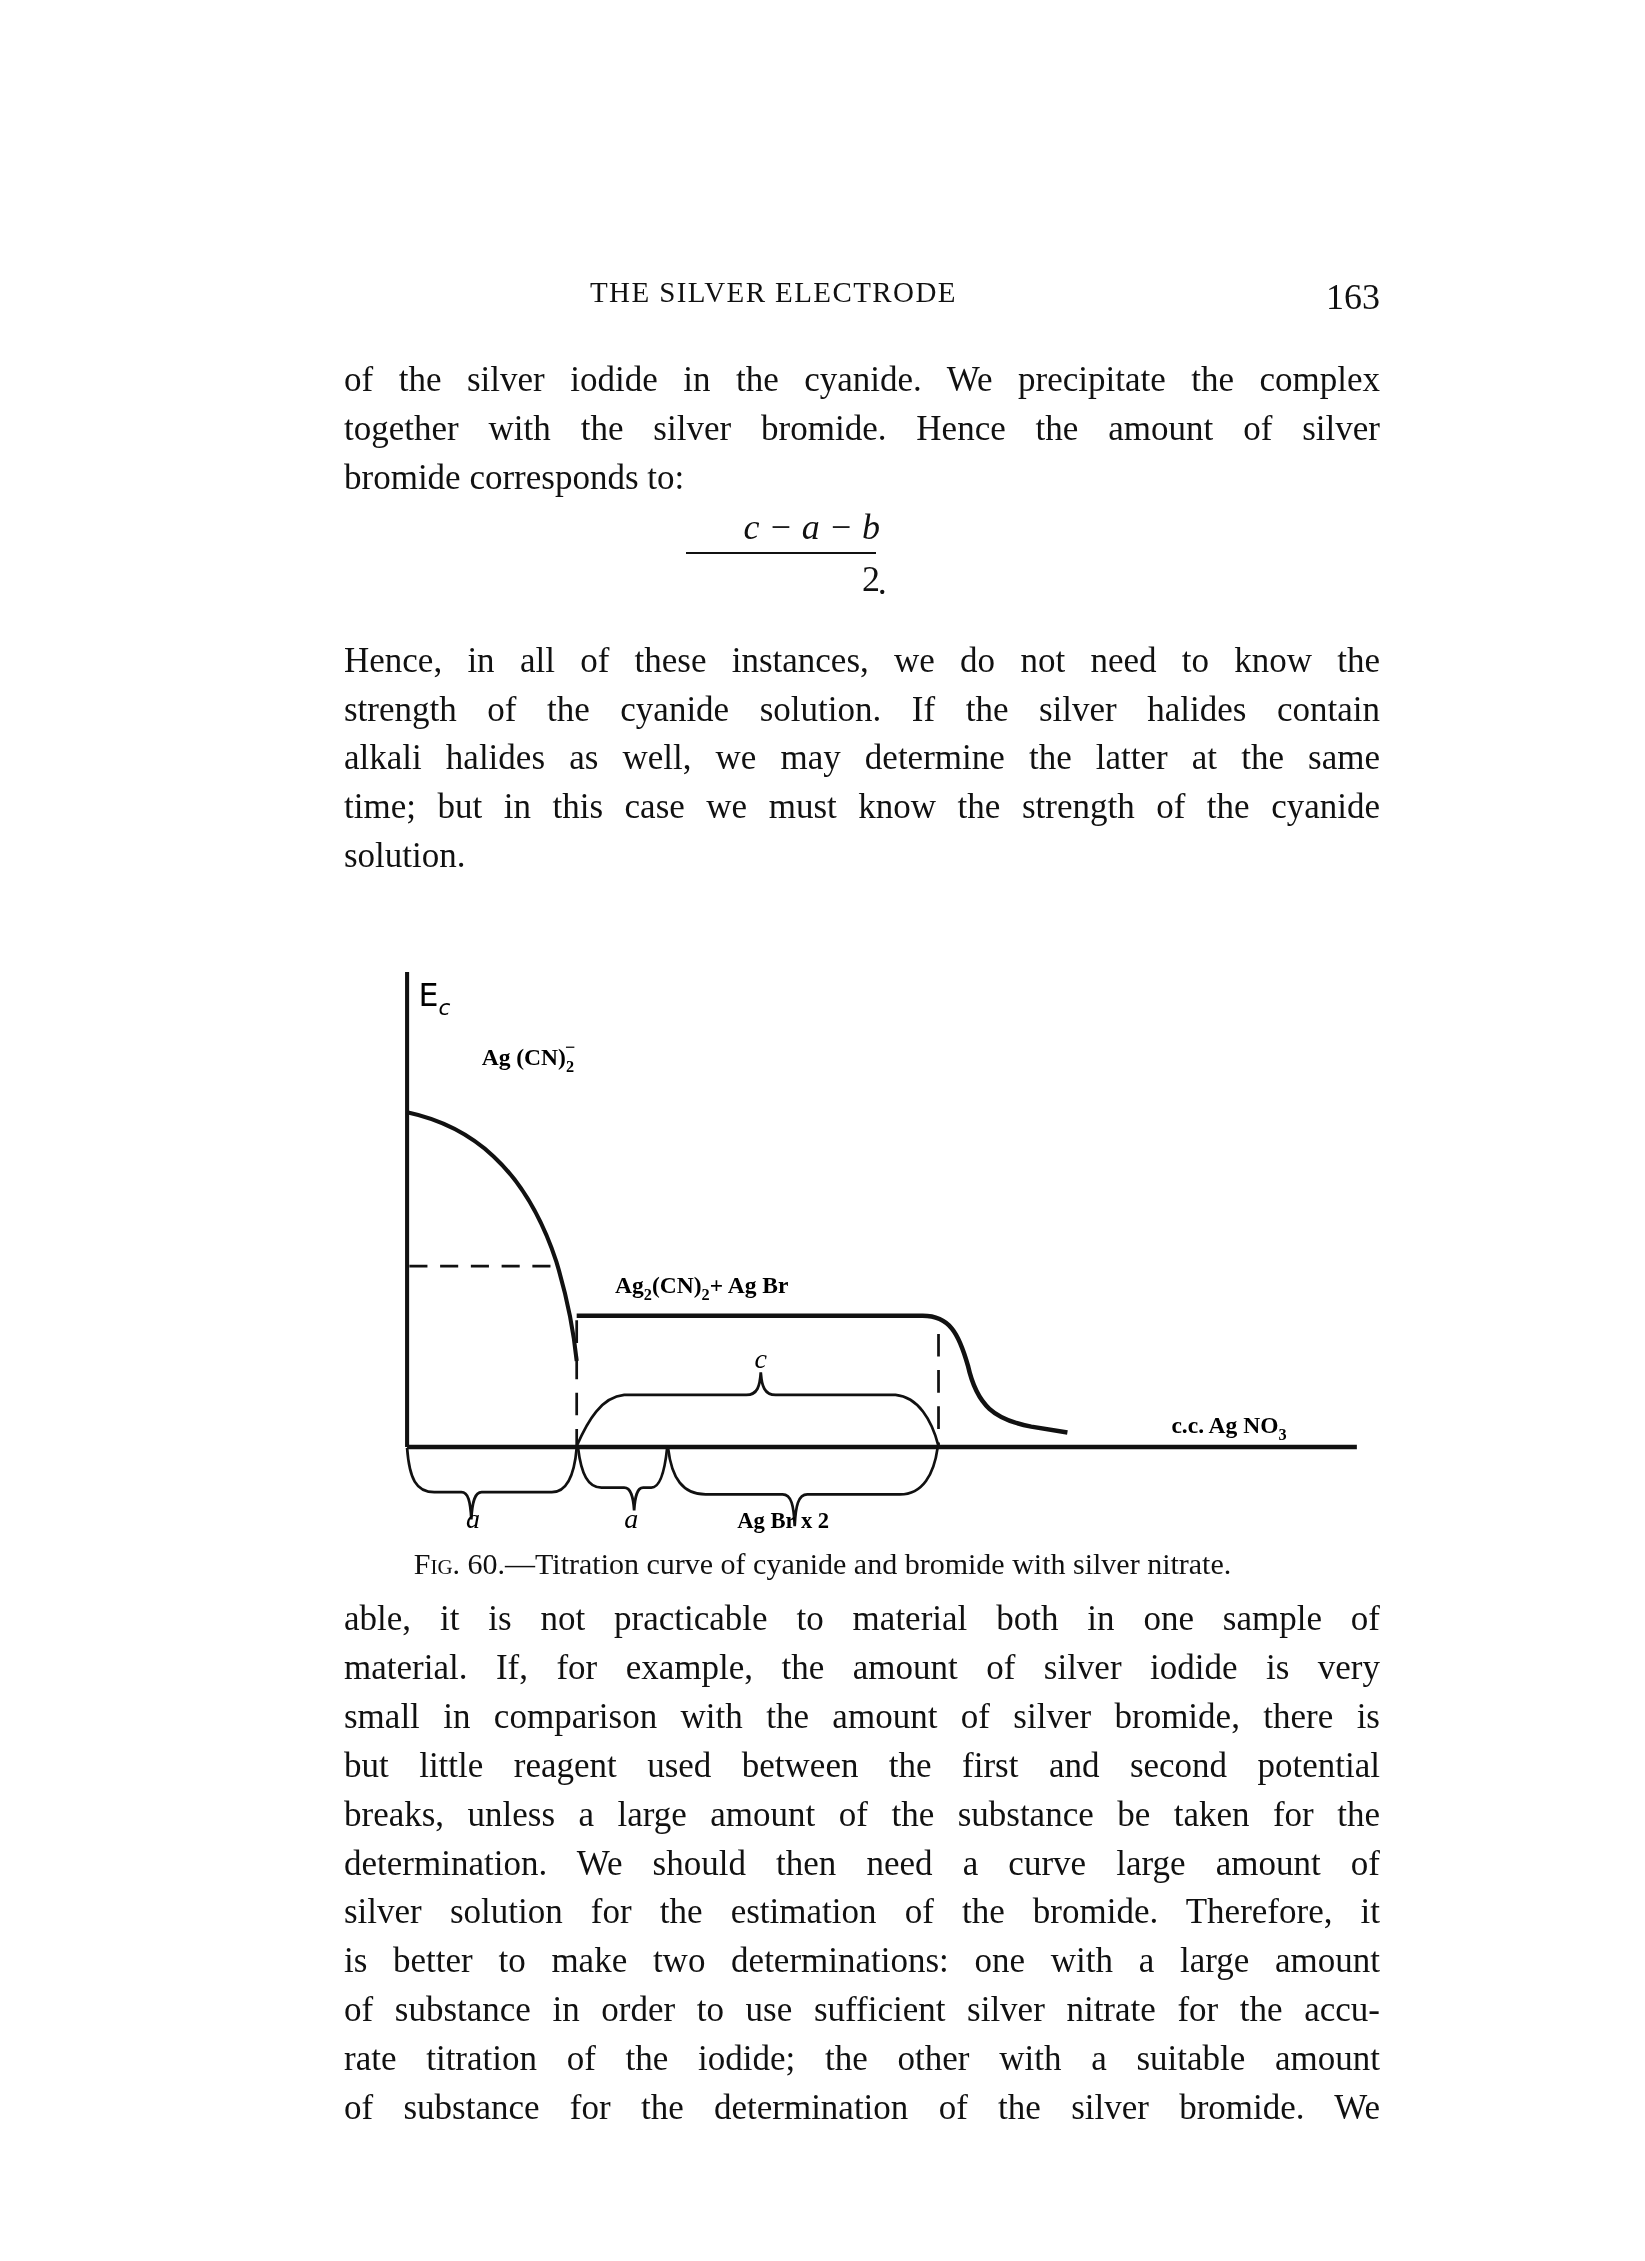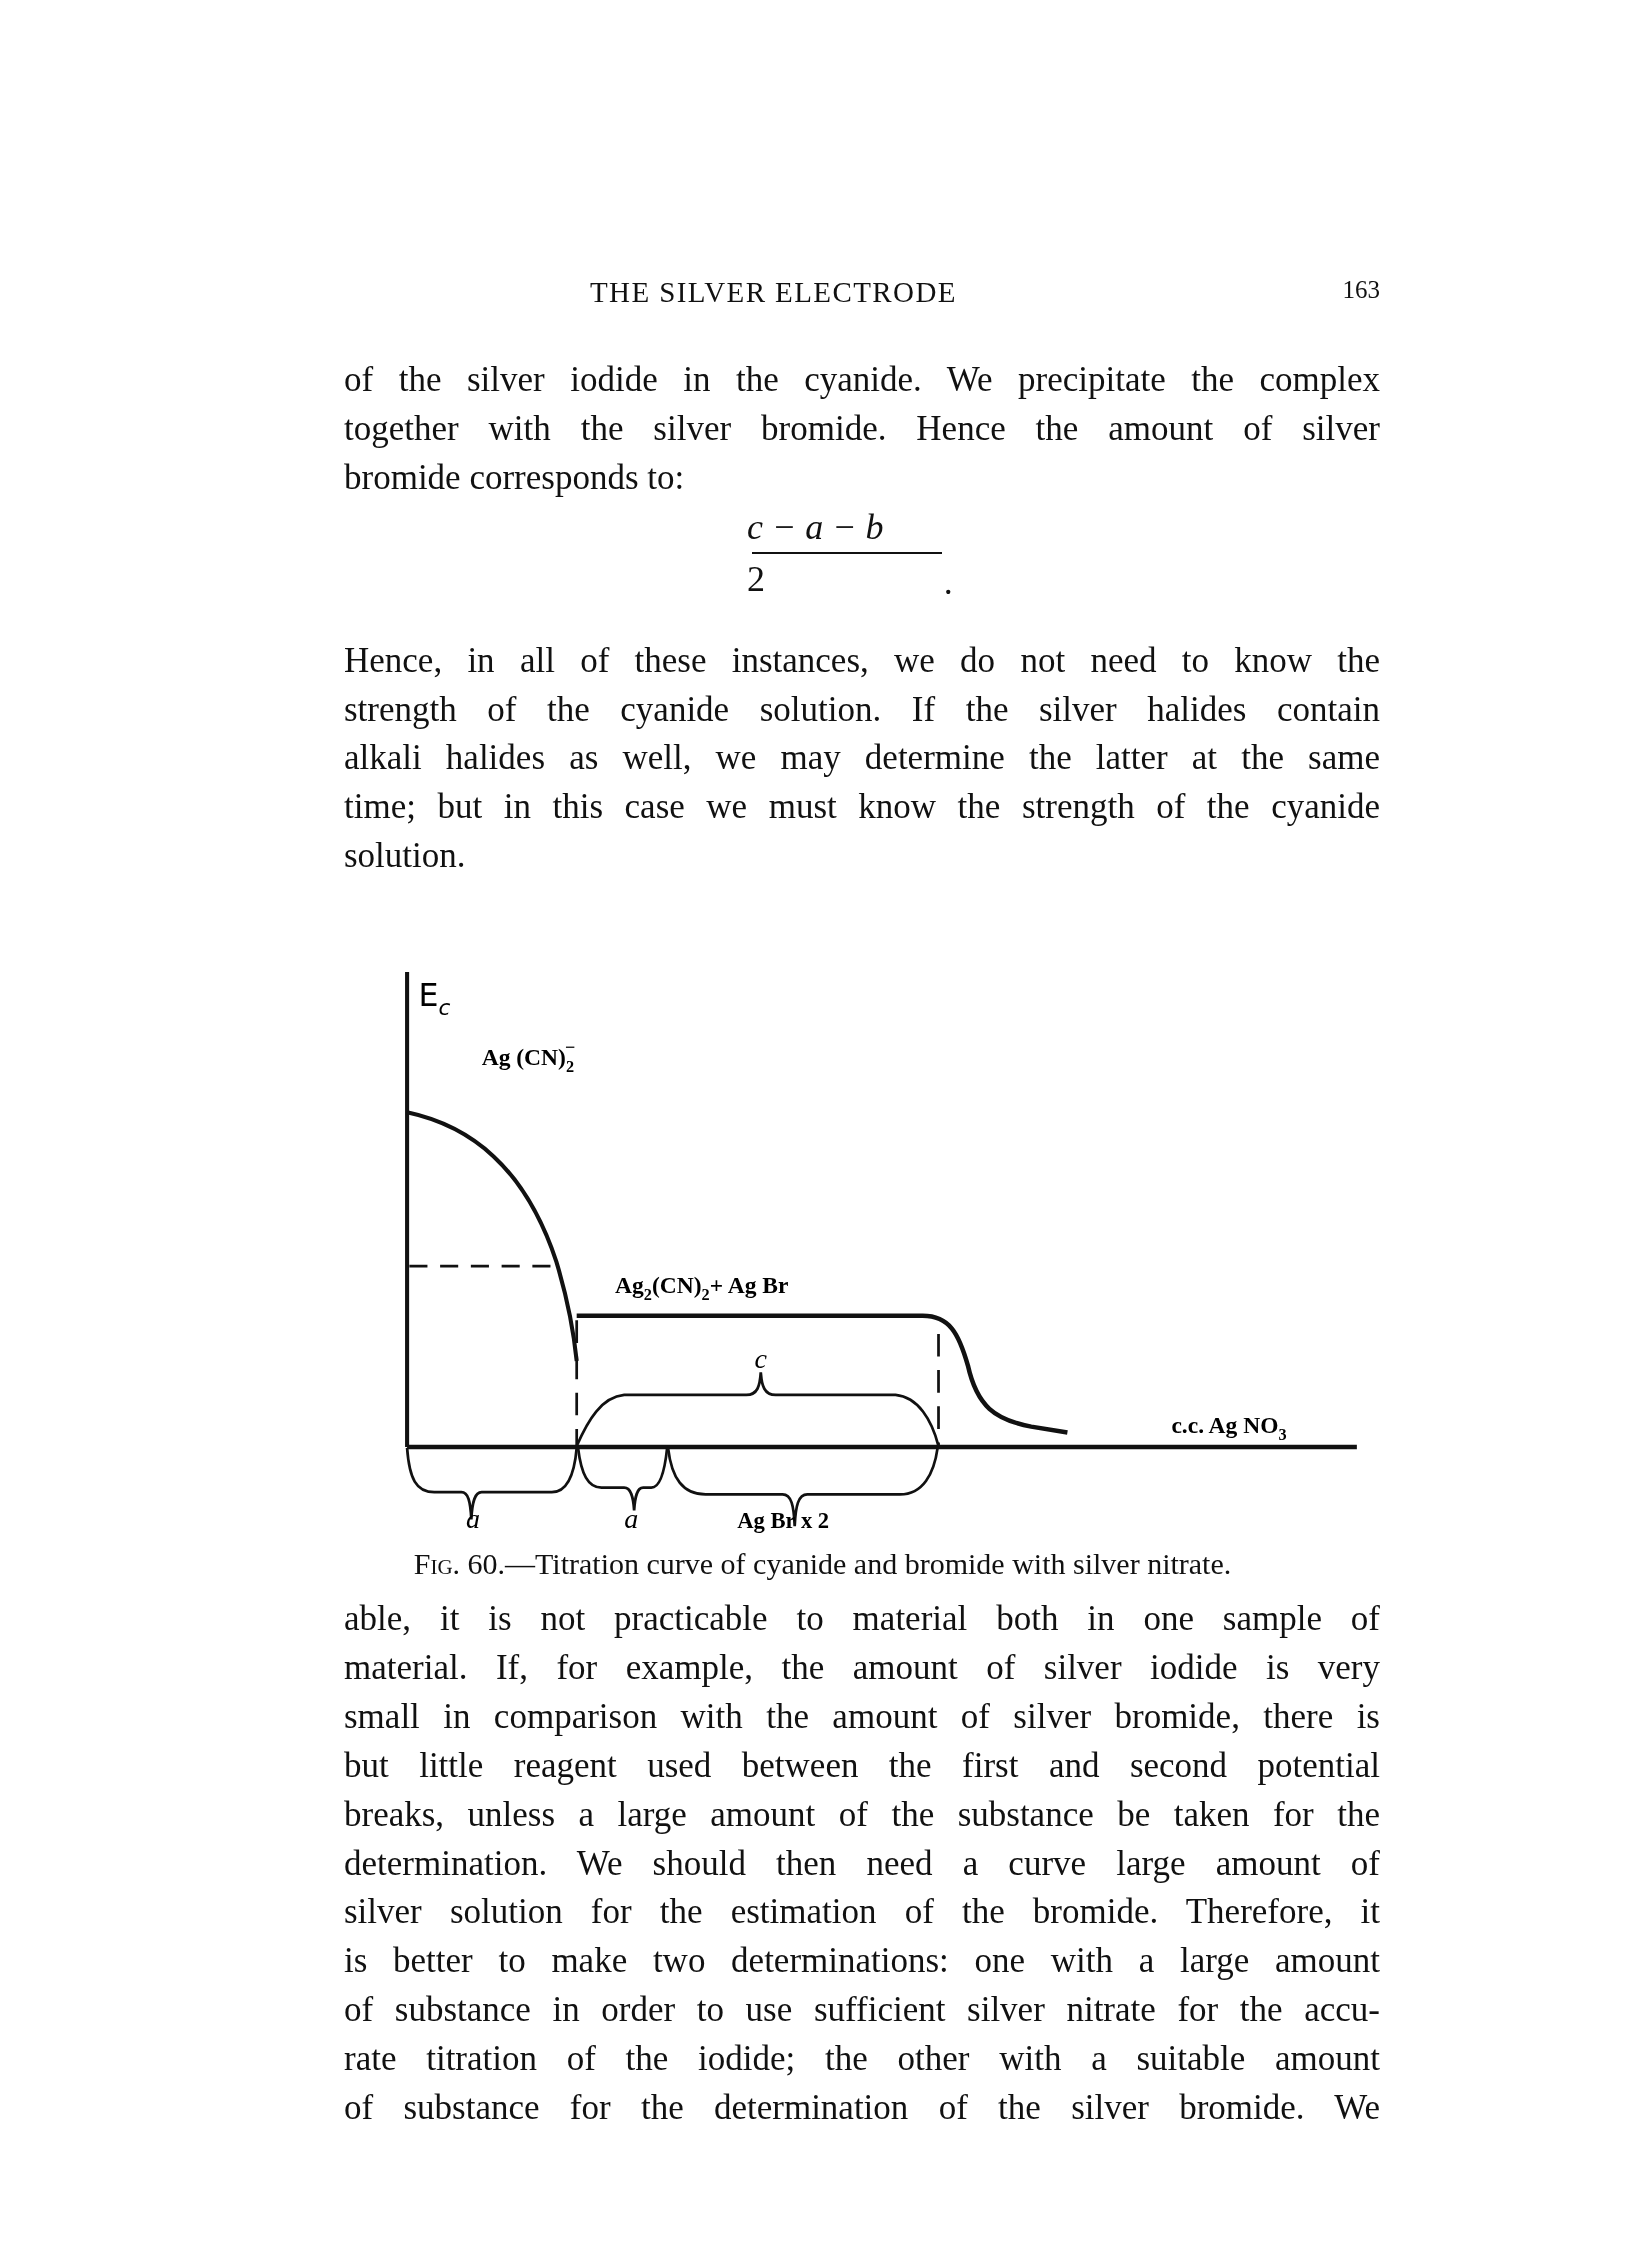--- a/index.html
+++ b/index.html
@@ -1,24 +1,24 @@
 <!DOCTYPE html>
 <html style="font-size:7.2px"><head>
 <meta charset="utf-8">
 <style>
   html, body { margin: 0; padding: 0; background: #ffffff; }
   body { width: 1645px; height: 2497px; position: relative; overflow: hidden;
          font-family: "Liberation Serif", "DejaVu Serif", serif; color: #111; }
   .page { position: absolute; left: 0; top: 0; width: 1645px; height: 2497px; }
   .running-head { position: absolute; top: 276px; left: 344px; width: 1036px; height: 45px; }
   .running-head .title { position: absolute; left: 246px; top: 0; font-size: 29px; letter-spacing: 1.4px; }
-  .running-head .pageno { position: absolute; right: 0; top: 0; font-size: 25px; }
+  .running-head .pageno { position: absolute; right: 0; top: 0; font-size: 36px; }
   .line { position: absolute; left: 344px; width: 1036px; font-size: 35px; line-height: 45px; white-space: nowrap; }
   .justify { text-align: justify; text-align-last: justify; }
-  .formula { position: absolute; left: 747px; top: 502px; width: 199px; text-align: left; font-size: 36px; }
+  .formula { position: absolute; left: 681px; top: 502px; width: 199px; text-align: right; font-size: 36px; }
   .formula .num { font-style: italic; display: block; height: 50px; line-height: 50px; }
   .formula .bar { display: block; border-top: 2.7px solid #111; margin: 0 4.5px; }
   .formula .den { display: block; height: 50px; line-height: 50px; }
   .formula .dot { position: absolute; right: -6.8px; top: 59px; font-size: 36px; }
   .figure { position: absolute; left: 389px; top: 963px; width: 995px; height: 579px; }
   .figure svg { width: 995px; height: 579px; }
   .caption { position: absolute; left: 0; right: 0; top: 1547px; text-align: center; font-size: 30px; }
   .caption .fig-label { font-variant: small-caps; text-align: right; }
 </style>
 </head>

